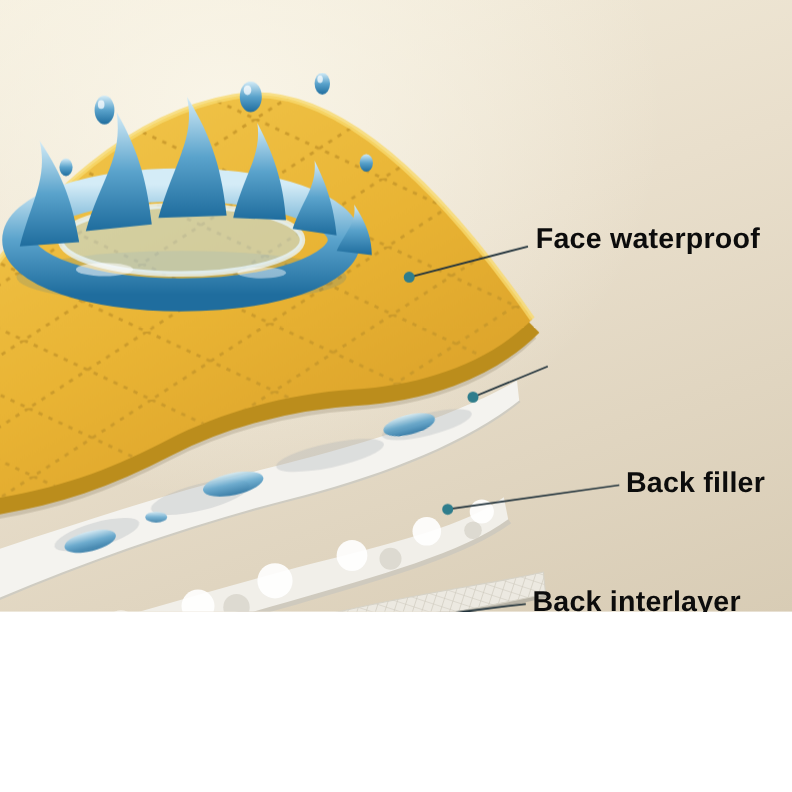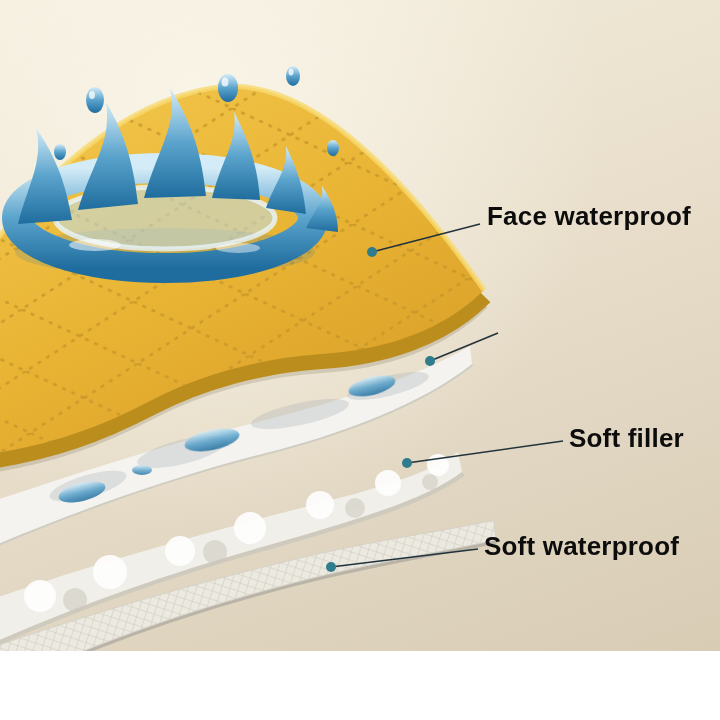--- a/index.html
+++ b/index.html
@@ -1,18 +1,18 @@
 <!DOCTYPE html>
 <html><head>
 <meta charset="utf-8">
 <style>
   html,body{margin:0;padding:0;}
   body{width:720px;height:720px;font-family:"Liberation Sans",sans-serif;}
   .stage{
-    position:relative;width:720px;height:651px;overflow:hidden;
+    position:relative;width:720px;height:556px;overflow:hidden;
     background:
       radial-gradient(ellipse at 28% 18%, rgba(250,246,233,.9) 0%, rgba(250,246,233,0) 55%),
       linear-gradient(160deg,#f4eedd 0%,#e9dfcc 45%,#d8ccb5 100%);
   }
   .stage svg{position:absolute;left:0;top:0;}
   .label{
     position:absolute;
     font-weight:700;font-size:26px;line-height:28px;color:#0c0c0c;
     letter-spacing:.2px;white-space:nowrap;
   }
@@ -134,15 +134,15 @@
     </g>
     <g fill="#2f7d8c">
       <circle cx="372" cy="252" r="5"></circle>
       <circle cx="430" cy="361" r="5"></circle>
       <circle cx="407" cy="463" r="5"></circle>
       <circle cx="331" cy="567" r="5"></circle>
     </g>
   </svg>
 
   <div class="label label-face">Face waterproof</div>
-  <div class="label label-soft">Soft filler</div>
-  <div class="label label-back">Soft waterproof</div>
+  <div class="label label-soft">Back filler</div>
+  <div class="label label-back">Back interlayer</div>
 </div>
 
 </body></html>

